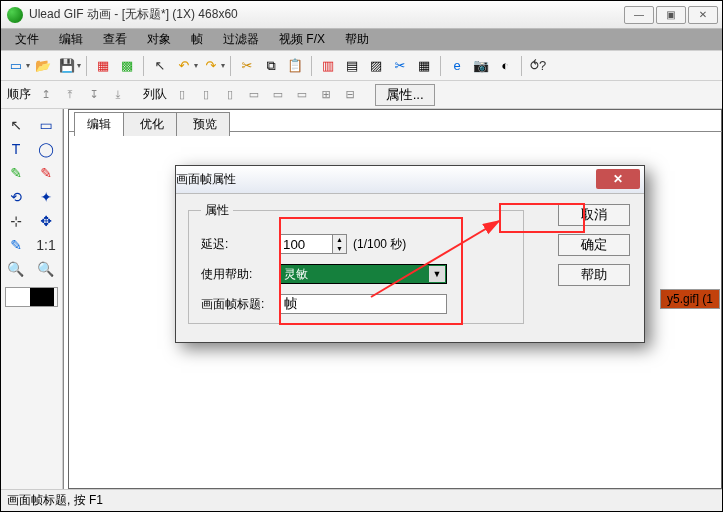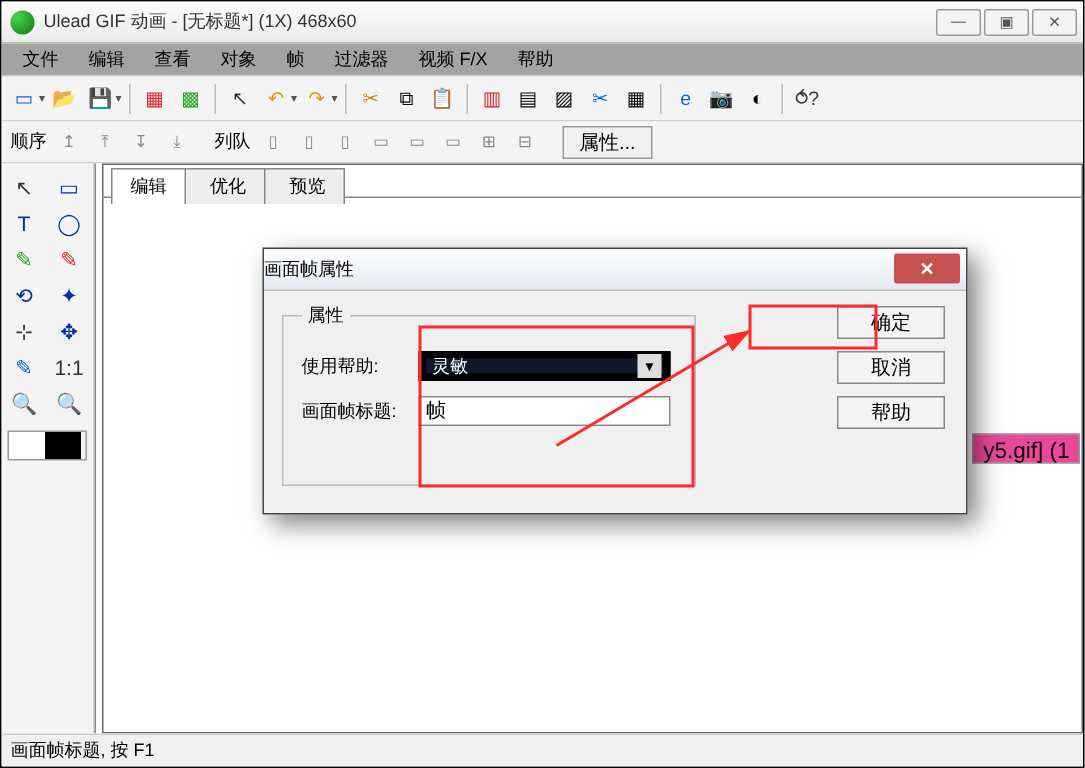--- a/index.html
+++ b/index.html
@@ -40,39 +40,39 @@
   
   .workspace { position:absolute; left:62px; top:108px; right:0; bottom:22px; background:#fff; border-left:1px solid #888;}
   .wsborder { position:absolute; left:4px; top:0; right:0; bottom:0; border:1px solid #666;}
   .tabs { position:absolute; left:10px; top:3px; display:flex; }
   .tab { border:1px solid #888; border-bottom:none; padding:3px 12px; background:#fff; margin-right:-1px; position:relative; z-index:2;}
   .tab.inactive { background:#eee; z-index:1;padding-left:16px;}
   .tabline { position:absolute; left:4px; right:0; top:22px; height:1px; background:#888;}
   .canvas { position:absolute; left:6px; top:24px; right:2px; bottom:2px; background:#fff;}
 
   
-  .thumb { position:absolute; right:2px; bottom:180px; border:1px solid #999; background:#ec4899; height:20px; padding:2px 6px; font-size:15px;}
+  .thumb { position:absolute; right:2px; bottom:180px; border:1px solid #999; background:#c2410c; height:20px; padding:2px 6px; font-size:12px;}
 
   
   .status { position:absolute; left:0; right:0; bottom:0; height:22px; background:#f0f0f0; border-top:1px solid #ccc; display:flex; align-items:center; padding-left:6px;}
 
   
   .dialog { position:absolute; left:174px; top:164px; width:470px; height:178px; background:#f0f0f0; border:1px solid #444; box-shadow: 6px 6px 16px rgba(0,0,0,0.5); z-index:50;}
   .dlg-title { height:28px; background:linear-gradient(#fff,#e4e9f2); border-bottom:1px solid #bbb; display:flex; align-items:center; position:relative;}
   .dlg-close { position:absolute; right:4px; top:3px; width:44px; height:20px; background:#c75050; border-radius:2px; color:#fff; display:flex;align-items:center;justify-content:center; font-size:12px; font-weight:bold;}
   .dlg-body { padding:8px 12px; position:relative; height:calc(100% - 28px);}
-  .fieldset { border:1px solid #bbb; width:276px; height:122px; padding:10px 12px 20px; position:relative;}
+  .fieldset { border:1px solid #bbb; width:336px; height:122px; padding:10px 12px 20px; position:relative;}
   .fieldset legend { padding:0 4px; font-size:12px;}
   .frow { display:flex; align-items:center; height:30px; }
   .flabel { width:78px; }
   .numinput { width:54px; height:20px; border:1px solid #888; padding:1px 3px; background:#fff;}
   .spinbtns { display:inline-flex; flex-direction:column; border:1px solid #888; border-left:none; height:20px; width:14px; background:#eee;}
   .spinbtns div{flex:1;display:flex;align-items:center;justify-content:center;font-size:7px;line-height:1;}
   .unit { margin-left:6px;}
-  .combo { width:168px; height:20px; background:#0f172a; color:#fff; border:5px solid #000000; padding:1px 4px; display:flex; align-items:center; justify-content:space-between;}
+  .combo { width:168px; height:20px; background:#15803d; color:#fff; border:1px solid #000000; padding:1px 4px; display:flex; align-items:center; justify-content:space-between;}
   .combo .arrow{ width:16px;height:16px;background:#ddd;color:#000;display:flex;align-items:center;justify-content:center;font-size:9px; margin-right:-3px;}
   .txtinput { width:168px; height:20px; border:1px solid #888; background:#fff; padding:1px 4px;}
   .dlg-buttons { position:absolute; right:14px; top:10px; display:flex; flex-direction:column; gap:8px;}
   .dbtn { width:72px; height:22px; border:1px solid #888; background:#f4f4f4; }
 
   
   .hl { position:absolute; border:2px solid #ff2a2a; z-index:60; pointer-events:none;}
   .arrowline { position:absolute; z-index:55; pointer-events:none;}
 
   
@@ -207,34 +207,43 @@
 
 <div class="dialog">
   <div class="dlg-title">
     <span>画面帧属性</span>
     <div class="dlg-close">✕</div>
   </div>
   <div class="dlg-body">
     <fieldset class="fieldset">
       <legend>属性</legend>
       <div class="frow">
+        <div class="flabel">延迟:</div>
+        <input class="numinput" value="100" style="">
+        <div class="spinbtns">
+            <div>▲</div>
+            <div>▼</div>
+          </div>
+        <span class="unit">(1/100 秒)</span>
+      </div>
+      <div class="frow">
         <div class="flabel">使用帮助:</div>
         <div class="combo">
           <span>灵敏</span>
           <span class="arrow">▼</span>
         </div>
       </div>
       <div class="frow">
         <div class="flabel">画面帧标题:</div>
         <input class="txtinput" value="帧" style="">
       </div>
     </fieldset>
     <div class="dlg-buttons">
+      <button class="dbtn">取消</button>
       <button class="dbtn">确定</button>
-      <button class="dbtn">取消</button>
       <button class="dbtn">帮助</button>
     </div>
   </div>
 </div>
 
 <div class="hl" style="left:278px; top:216px; width:184px; height:108px;"></div>
 <div class="hl" style="left:498px; top:202px; width:86px; height:30px;"></div>
 <svg class="arrowline" style="left:0;top:0;" width="723" height="512">
   <defs>
       <marker id="ah" markerWidth="10" markerHeight="10" refX="8" refY="3" orient="auto">

